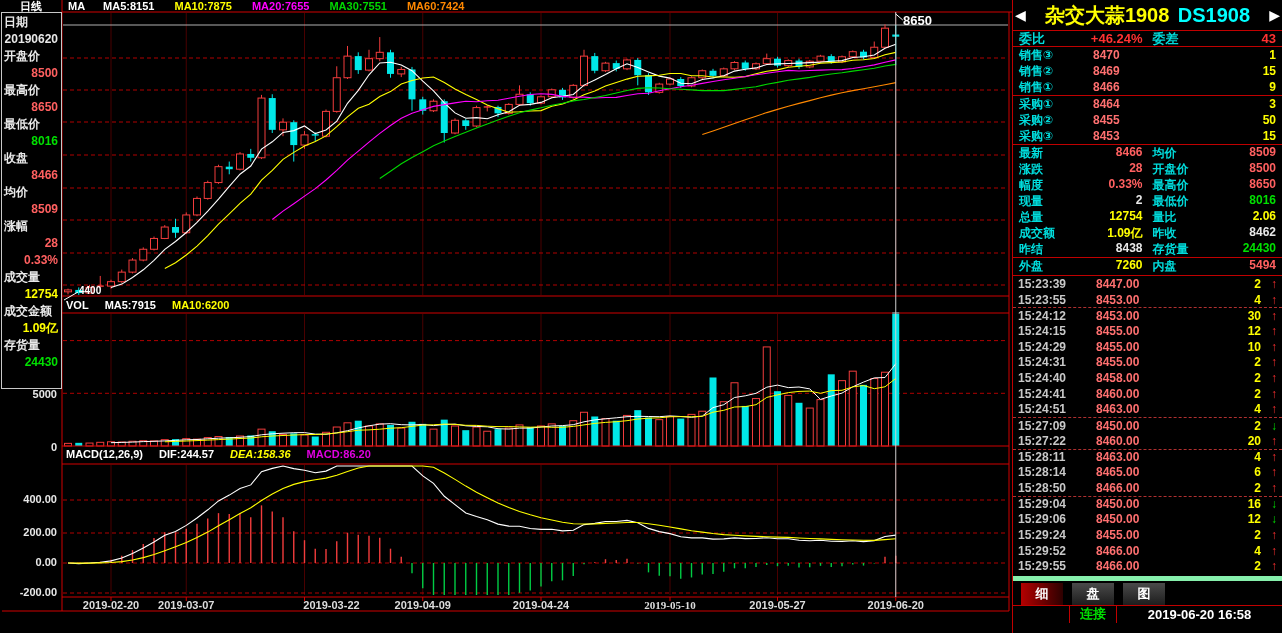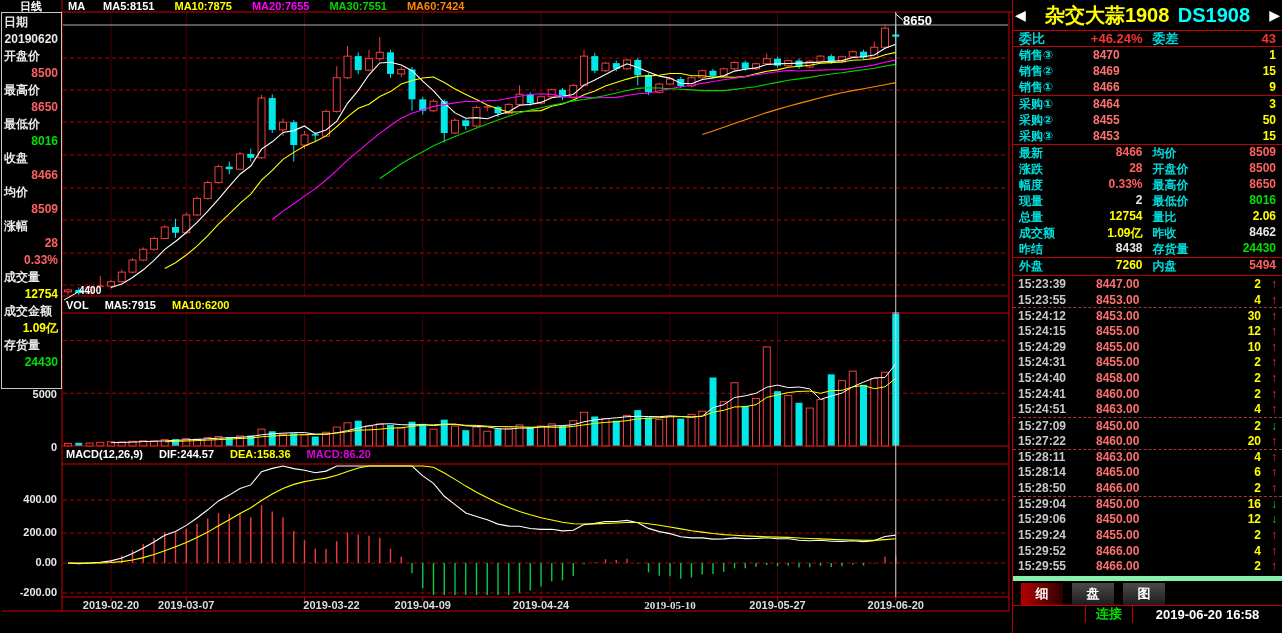--- a/index.html
+++ b/index.html
@@ -54,21 +54,21 @@
 .ttime{width:64px;color:#c8c8c8}
 .tprice{width:70px;color:#ff7070;margin-left:14px}
 .tqty{flex:1;text-align:right;color:#ffff00;padding-right:5px}
 .tarrow{width:11px;text-align:right}
 .dir-up{color:#ff3030}.dir-down{color:#00dd00}
 #tabs{display:flex;height:22px;margin-top:2px;padding-left:8px;gap:9px}
 .tab{width:42px;text-align:center;line-height:21px;font-size:13px;color:#fff;cursor:pointer;
   background:linear-gradient(#4a4a4a,#1d1d1d)}
 .tab.active{background:linear-gradient(90deg,#b40000,#2d0000)}
 #statusbar{height:17px;border-top:1px solid #c00000;display:flex;align-items:center;font-size:13px}
-#conn{margin-left:72px;border-left:1px solid #c00000;border-right:1px solid #c00000;padding:0 10px;
+#conn{margin-left:56px;border-left:1px solid #c00000;border-right:1px solid #c00000;padding:0 10px;
   color:#00e000;height:100%;line-height:16px}
 #dt{flex:1;text-align:center;color:#fff;white-space:nowrap}
 </style>
 </head>
 <body>
 
 <svg id="chart-svg" width="1012" height="633" viewBox="0 0 1012 633">
     <line x1="111" y1="13" x2="111" y2="295" stroke="#4a0000" stroke-width="1"></line>
     <line x1="111" y1="314" x2="111" y2="445" stroke="#4a0000" stroke-width="1"></line>
     <line x1="111" y1="465" x2="111" y2="595" stroke="#4a0000" stroke-width="1"></line>
@@ -482,21 +482,21 @@
 <div id="yaxis">
     <div class="ax" style="top: 388px; left: 0px;">5000</div>
     <div class="ax" style="top: 441px; left: 0px;">0</div>
     <div class="ax" style="top: 493px; left: 0px;">400.00</div>
     <div class="ax" style="top: 526px; left: 0px;">200.00</div>
     <div class="ax" style="top: 556px; left: 0px;">0.00</div>
     <div class="ax" style="top: 586px; left: 0px;">-200.00</div>
   </div>
 
 <div id="vol-header" class="chead" style="left:66px;top:299px"><span style="color: rgb(255, 255, 255);">VOL</span><span style="color: rgb(255, 255, 255);">MA5:7915</span><span style="color: rgb(255, 255, 0);">MA10:6200</span></div>
-<div id="macd-header" class="chead" style="left:66px;top:448px"><span style="color: rgb(255, 255, 255);">MACD(12,26,9)</span><span style="color: rgb(255, 255, 255);">DIF:244.57</span><span style="color: rgb(255, 255, 0);">DEA:158.36</span><span style="color: rgb(224, 0, 224);">MACD:86.20</span></div>
+<div id="macd-header" class="chead" style="left:66px;top:448px"><span style="color: rgb(255, 255, 255);">MACD(12,26,9)</span><span style="color: rgb(255, 255, 255);">DIF:244.57</span><span style="color: rgb(255, 255, 0); font-style: italic;">DEA:158.36</span><span style="color: rgb(224, 0, 224);">MACD:86.20</span></div>
 
 <div id="mhigh" class="abs">8650</div>
 <div id="mlow" class="abs">4400</div>
 
 <div id="dates">
     <div class="dlabel" style="left: 111px;">2019-02-20</div>
     <div class="dlabel" style="left: 186.25px;">2019-03-07</div>
     <div class="dlabel" style="left: 304.5px; margin-left: 27px;">2019-03-22</div>
     <div class="dlabel" style="left: 422.75px;">2019-04-09</div>
     <div class="dlabel" style="left: 541px;">2019-04-24</div>

